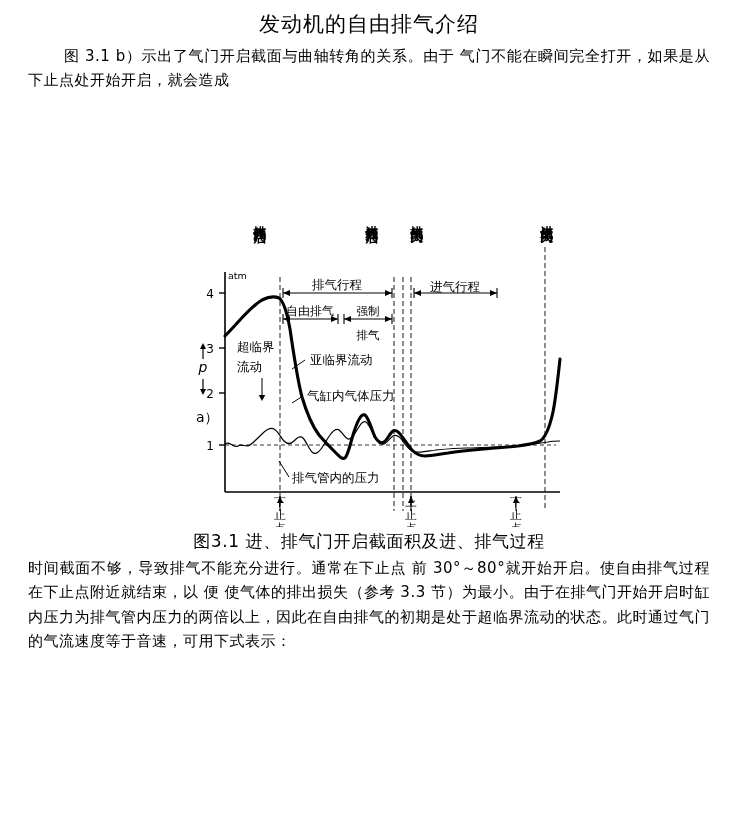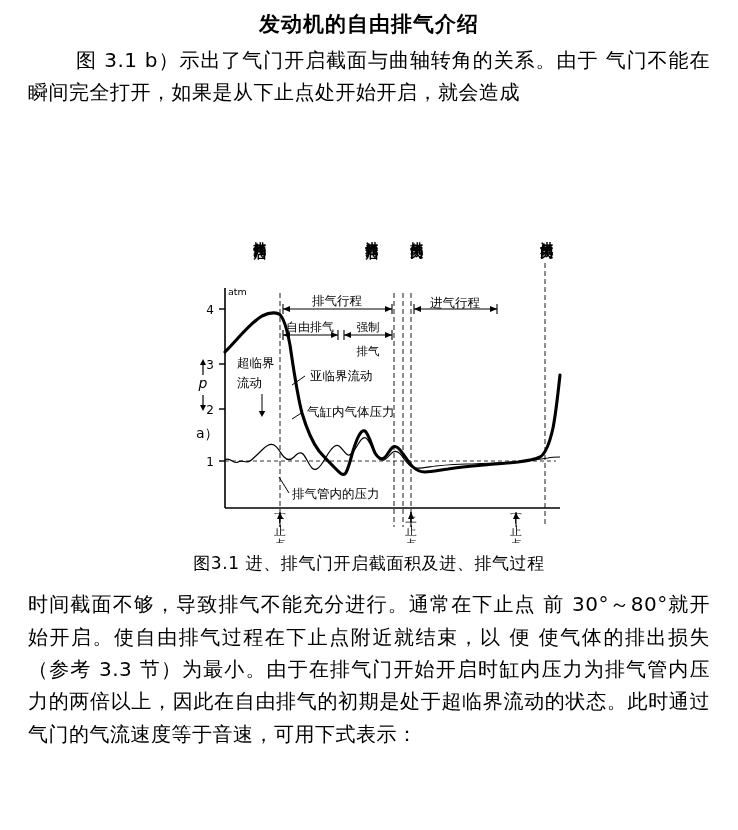--- a/index.html
+++ b/index.html
@@ -16,53 +16,53 @@
     overflow: hidden;
   }
   .page {
     position: relative;
     width: 738px;
     height: 830px;
   }
   .title {
     text-align: center;
     font-size: 21px;
-    font-weight: bold;
+    font-weight: normal;
     letter-spacing: 1px;
     margin: 10px 0 6px 0;
     font-family: "DejaVu Sans", "Liberation Sans", sans-serif;
   }
   .para {
-    font-size: 20px;
+    font-size: 15px;
     line-height: 1.62;
     text-align: justify;
     margin: 0 28px;
     letter-spacing: 0.5px;
   }
   .para.indent {
     text-indent: 2.4em;
   }
   .fig-wrap {
     position: relative;
     width: 738px;
     height: 430px;
     margin-top: 4px;
   }
   .caption {
     text-align: center;
     font-size: 17px;
     line-height: 1.5;
-    margin-top: 8px;
+    margin-top: 2px;
     letter-spacing: 0.6px;
   }
   .caption .c2 {
     display: block;
   }
   .bottom-text {
-    margin-top: 12px;
+    margin-top: 2px;
   }
   svg text {
     font-family: "DejaVu Sans", "Liberation Sans", sans-serif;
     fill: #000;
   }
   .vlabel {
     position: absolute;
     font-size: 13px;
     line-height: 1.02;
     writing-mode: vertical-rl;

